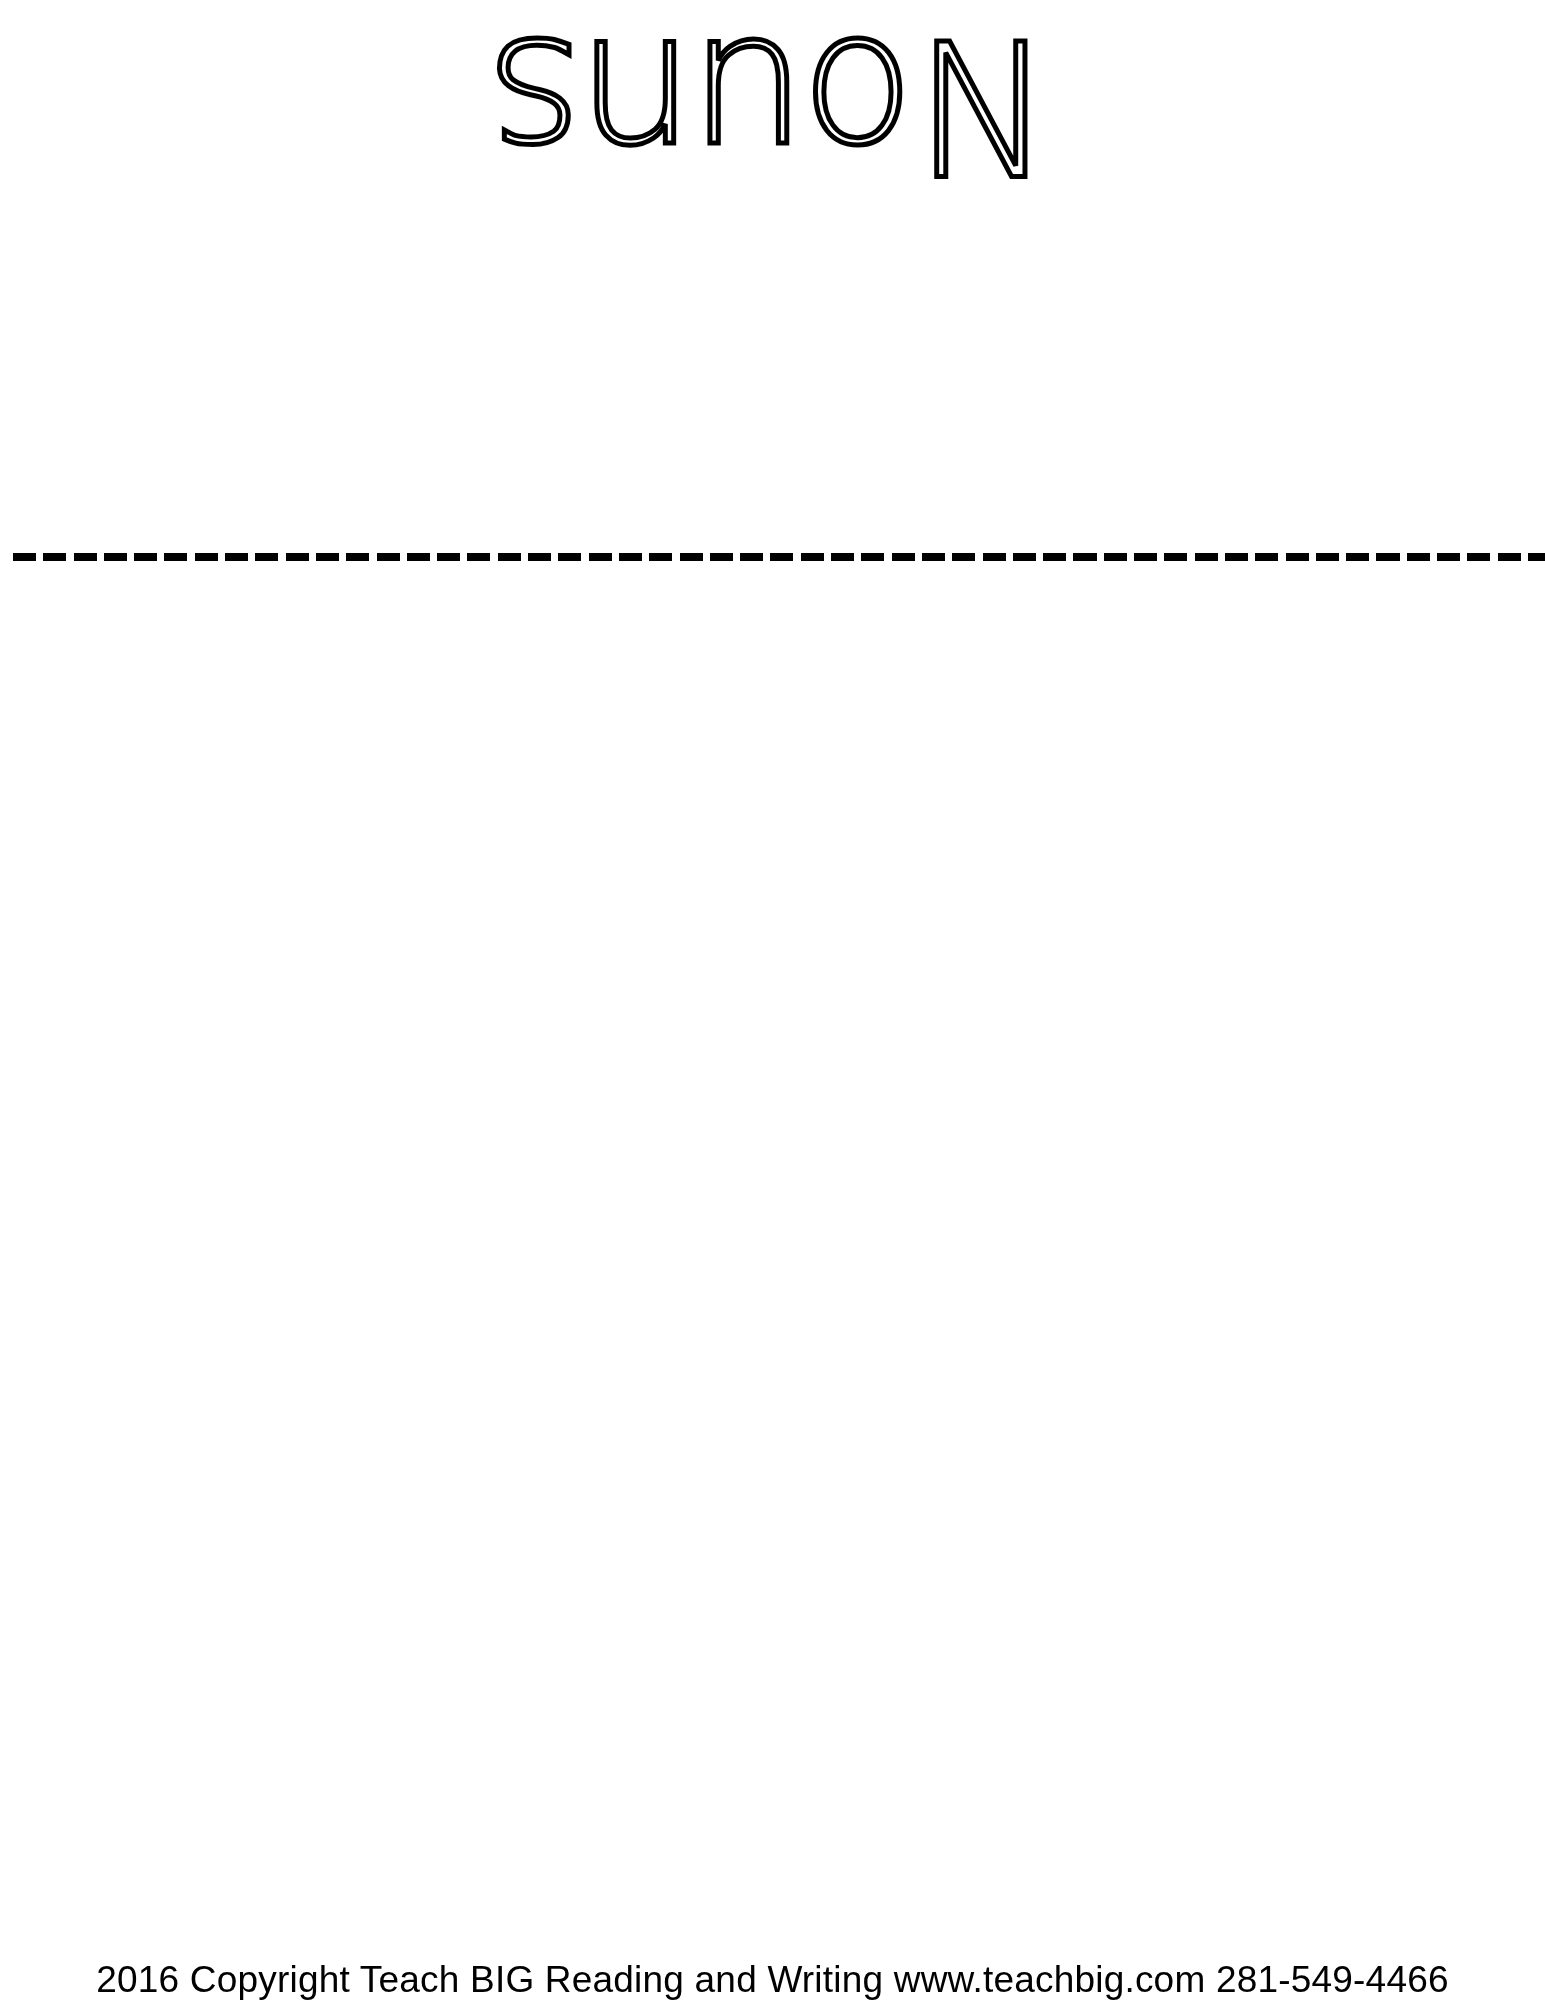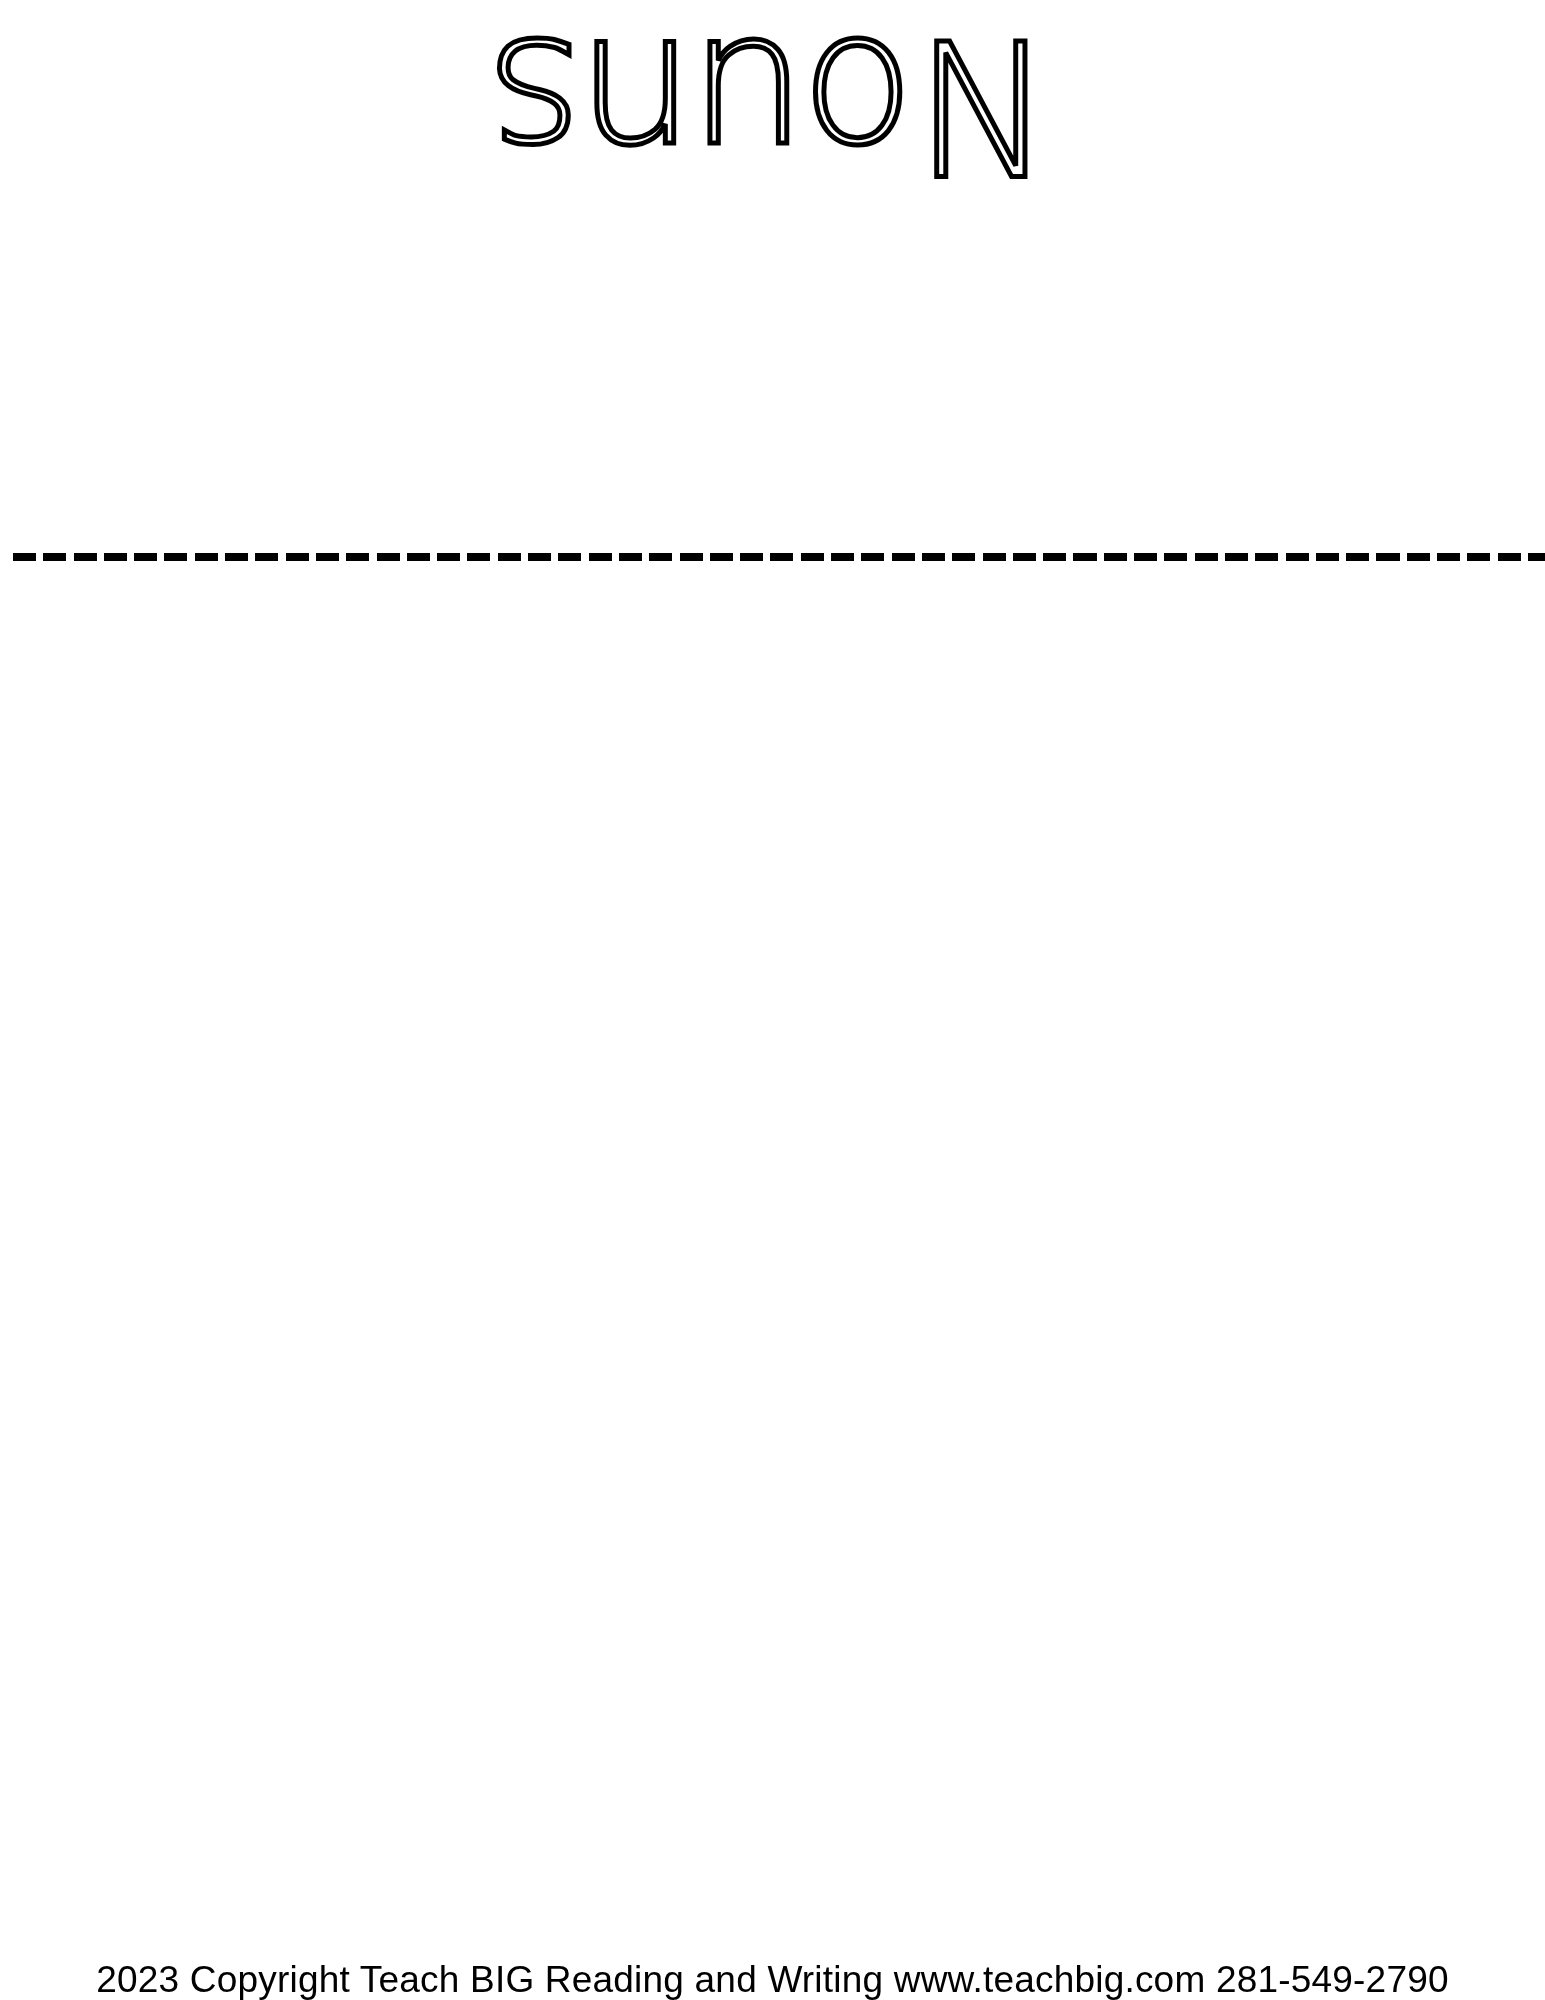--- a/index.html
+++ b/index.html
@@ -89,16 +89,16 @@
 
   <div class="title-wrap">
     <h1 class="title" style="margin:0;">Nouns</h1>
   </div>
 
   <div class="divider"></div>
 
   <div class="workspace"></div>
 
   <div class="footer">
-    <span>2023 Copyright Teach BIG Reading and Writing</span><span>www.teachbig.com</span><span>281-549-2790</span>
+    <span>2016 Copyright Teach BIG Reading and Writing</span><span>www.teachbig.com</span><span>281-549-4466</span>
   </div>
 
 </div>
 
 </body></html>

